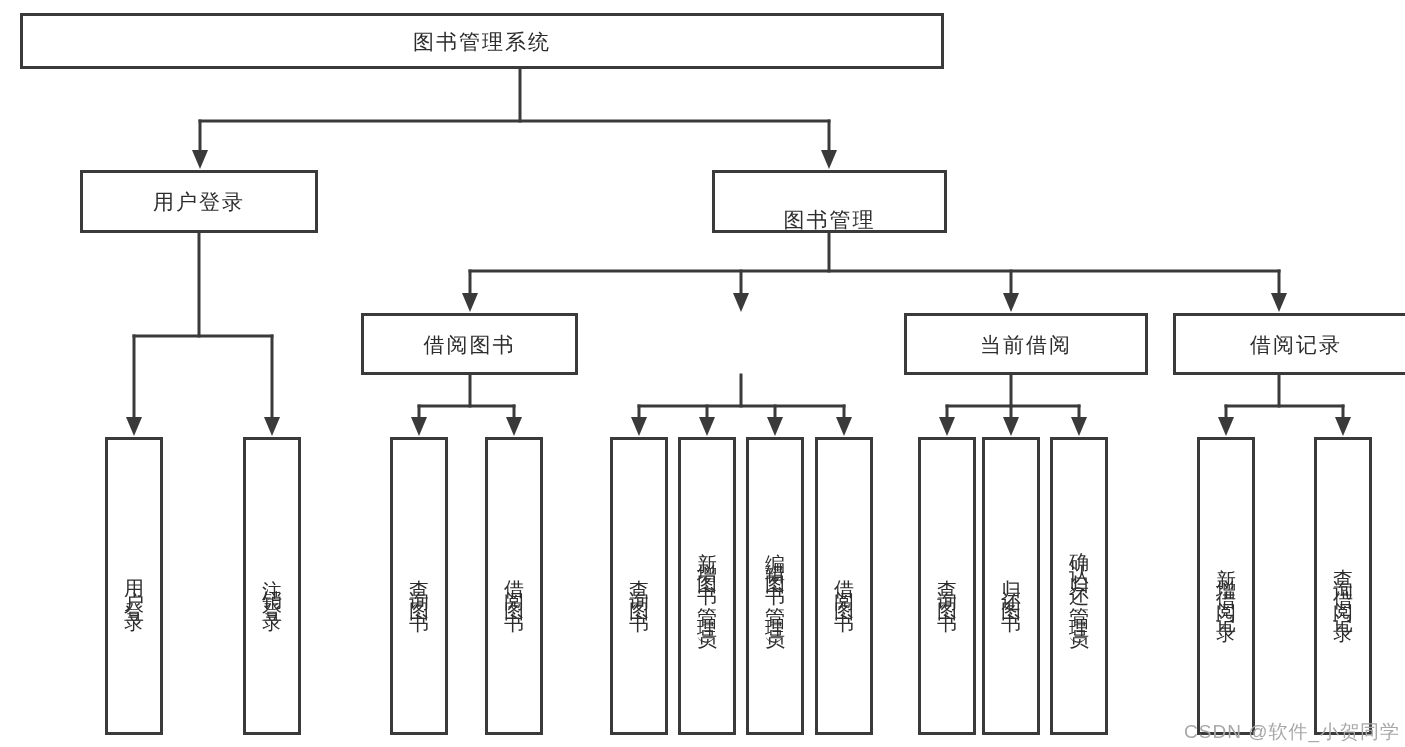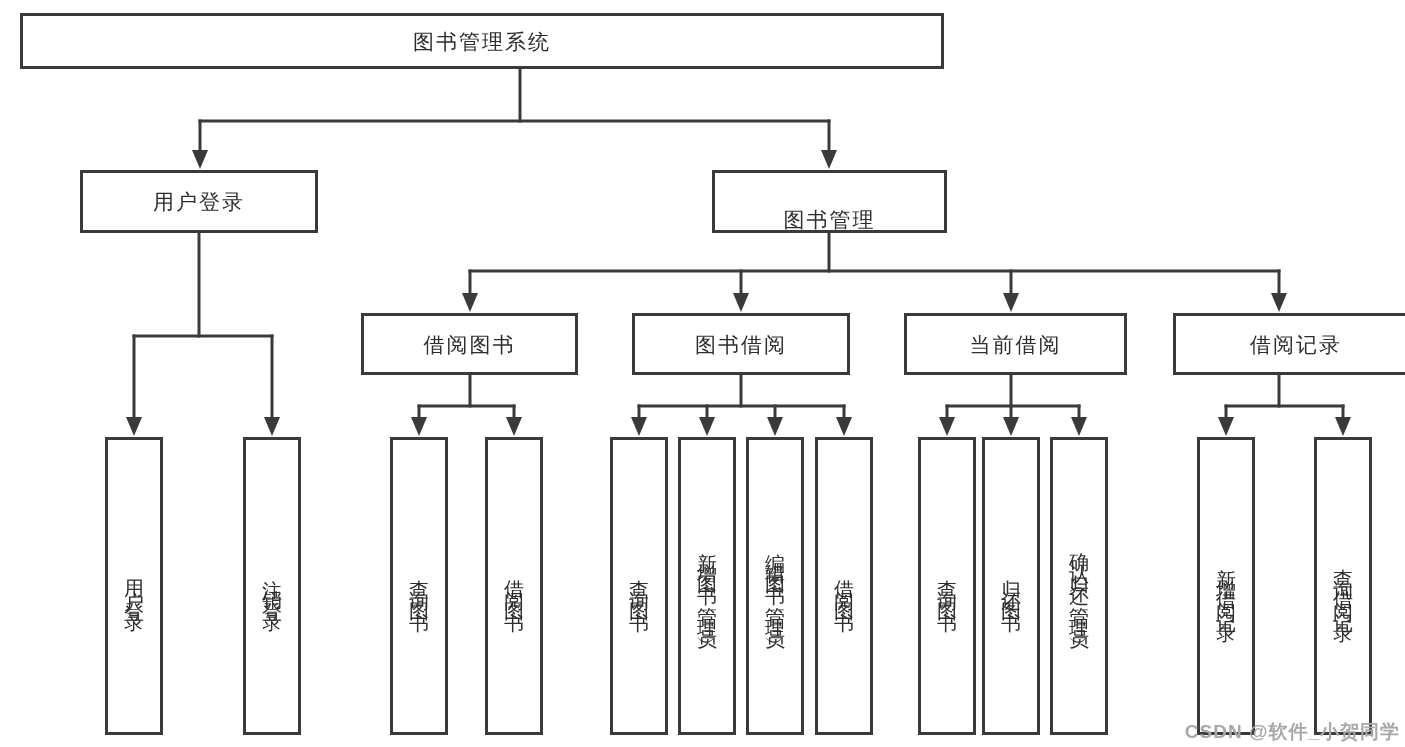--- a/index.html
+++ b/index.html
@@ -50,21 +50,20 @@
     white-space: nowrap;
   }
   .watermark {
     position: absolute;
     right: 5px;
     top: 719px;
     font-size: 19px;
     color: var(--watermark);
     letter-spacing: 1px;
     white-space: nowrap;
-    font-weight: bold;
   }
 </style>
 </head>
 <body>
 
 <div class="canvas">
 
   <svg class="connectors" viewBox="0 0 1405 747" xmlns="http://www.w3.org/2000/svg" aria-hidden="true">
 
     <line x1="520" y1="69" x2="520" y2="121"></line>
@@ -134,24 +133,21 @@
   <div class="node hbox" style="left:80px; top:170px; width:238px; height:63px;">
     <span class="label">用户登录</span>
   </div>
   <div class="node hbox" style="left:712px; top:170px; width:235px; height:63px;align-items:flex-end;">
     <span class="label">图书管理</span>
   </div>
 
   <div class="node hbox" style="left:361px; top:313px; width:217px; height:62px;">
     <span class="label">借阅图书</span>
   </div>
-  <div class="node hbox" style="left:632px; top:313px; width:218px; height:62px;">
-    <span class="label">图书借阅</span>
-  </div>
-  <div class="node hbox" style="left:904px; top:313px; width:223px; height:62px;">
+  <div class="node hbox" style="left:904px; top:313px; width:244px; height:62px;">
     <span class="label">当前借阅</span>
   </div>
   <div class="node hbox" style="left:1173px; top:313px; width:246px; height:62px;">
     <span class="label">借阅记录</span>
   </div>
 
   <div class="node vbox" style="left:105px;">
     <span class="label">用户登录</span>
   </div>
   <div class="node vbox" style="left:243px;">

